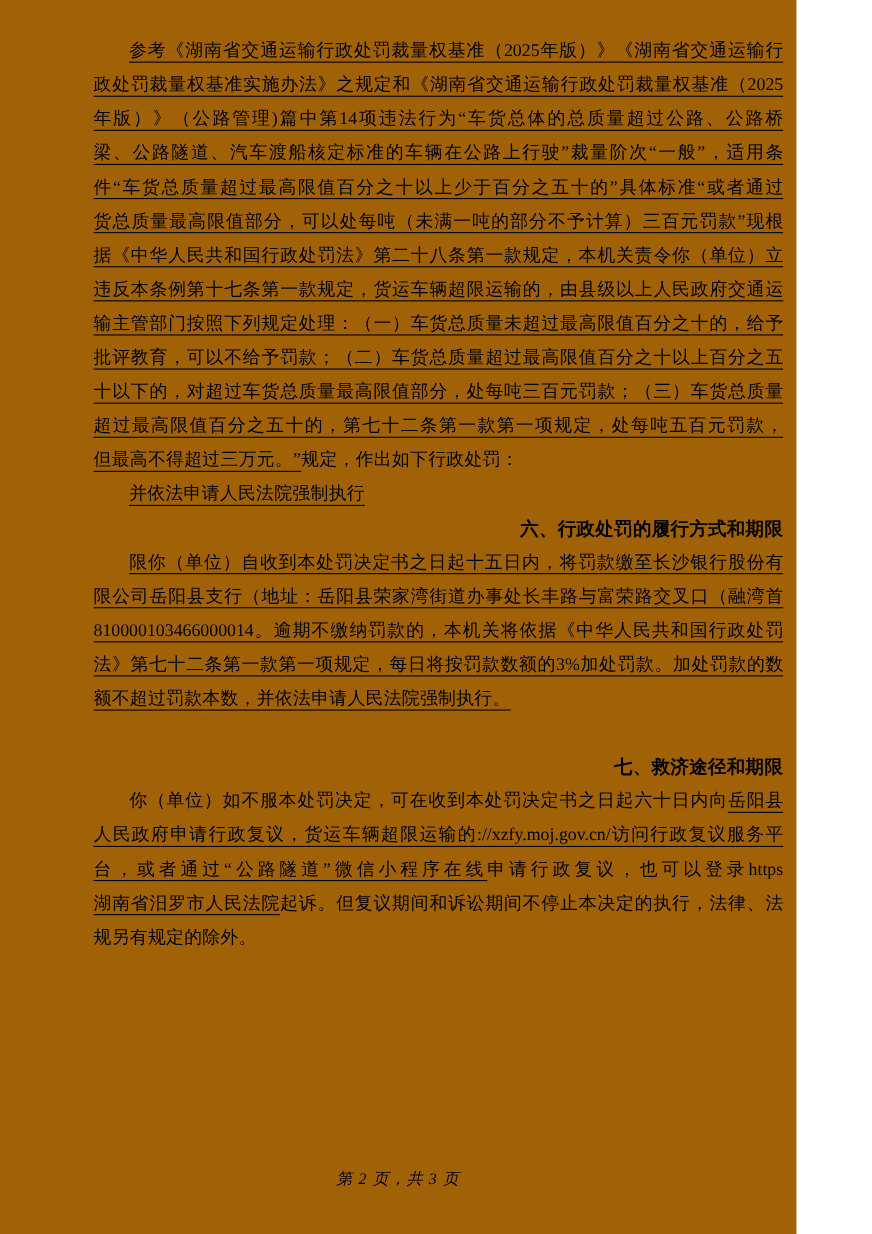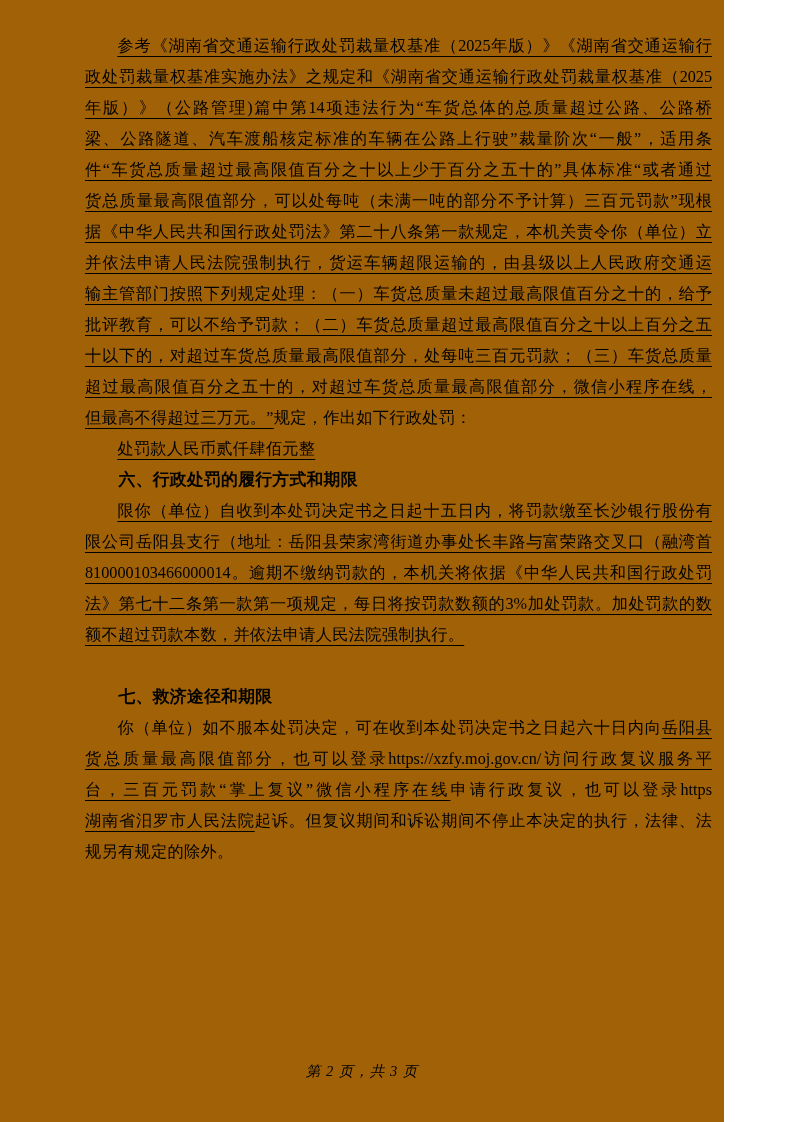--- a/index.html
+++ b/index.html
@@ -32,23 +32,24 @@
   }
   .line.justify {
     text-align: justify;
     text-align-last: justify;
     letter-spacing: 0;
   }
   .line.indent {
     text-indent: 2em;
   }
   .line.heading {
-    font-family: Liberation Mono, monospace;
+    font-family: Liberation Serif, serif;
     font-weight: 700;
     font-size: 16.8px;
+    text-align: right;
   }
   .line.blank {
     height: 31px;
   }
   .seg-u {
     text-decoration: underline;
     text-decoration-thickness: 1px;
     text-underline-offset: 4.5px;
   }
   .footer {
@@ -68,35 +69,35 @@
 
 <div class="page">
   <div class="content" id="document-body">
       <div class="line indent justify"><span class="seg-u">参考《湖南省交通运输行政处罚裁量权基准（2025年版）》《湖南省交通运输行</span></div>
       <div class="line justify"><span class="seg-u">政处罚裁量权基准实施办法》之规定和《湖南省交通运输行政处罚裁量权基准（2025</span></div>
       <div class="line justify"><span class="seg-u">年版）》（公路管理)篇中第14项违法行为“车货总体的总质量超过公路、公路桥</span></div>
       <div class="line justify"><span class="seg-u">梁、公路隧道、汽车渡船核定标准的车辆在公路上行驶”裁量阶次“一般”，适用条</span></div>
       <div class="line justify"><span class="seg-u">件“车货总质量超过最高限值百分之十以上少于百分之五十的”具体标准“或者通过</span></div>
       <div class="line justify"><span class="seg-u">货总质量最高限值部分，可以处每吨（未满一吨的部分不予计算）三百元罚款”现根</span></div>
       <div class="line justify"><span class="seg-u">据《中华人民共和国行政处罚法》第二十八条第一款规定，本机关责令你（单位）立</span></div>
-      <div class="line justify"><span class="seg-u">并依法申请人民法院强制执行，货运车辆超限运输的，由县级以上人民政府交通运</span></div>
+      <div class="line justify"><span class="seg-u">违反本条例第十七条第一款规定，货运车辆超限运输的，由县级以上人民政府交通运</span></div>
       <div class="line justify"><span class="seg-u">输主管部门按照下列规定处理：（一）车货总质量未超过最高限值百分之十的，给予</span></div>
       <div class="line justify"><span class="seg-u">批评教育，可以不给予罚款；（二）车货总质量超过最高限值百分之十以上百分之五</span></div>
       <div class="line justify"><span class="seg-u">十以下的，对超过车货总质量最高限值部分，处每吨三百元罚款；（三）车货总质量</span></div>
-      <div class="line justify"><span class="seg-u">超过最高限值百分之五十的，对超过车货总质量最高限值部分，微信小程序在线，</span></div>
+      <div class="line justify"><span class="seg-u">超过最高限值百分之五十的，第七十二条第一款第一项规定，处每吨五百元罚款，</span></div>
       <div class="line"><span class="seg-u">但最高不得超过三万元。”</span><span class="seg-plain">规定，作出如下行政处罚：</span></div>
-      <div class="line indent"><span class="seg-u">处罚款人民币贰仟肆佰元整</span></div>
+      <div class="line indent"><span class="seg-u">并依法申请人民法院强制执行</span></div>
       <div class="line indent heading"><span class="seg-plain">六、行政处罚的履行方式和期限</span></div>
       <div class="line indent justify"><span class="seg-u">限你（单位）自收到本处罚决定书之日起十五日内，将罚款缴至长沙银行股份有</span></div>
       <div class="line justify"><span class="seg-u">限公司岳阳县支行（地址：岳阳县荣家湾街道办事处长丰路与富荣路交叉口（融湾首</span></div>
       <div class="line justify"><span class="seg-u">810000103466000014。逾期不缴纳罚款的，本机关将依据《中华人民共和国行政处罚</span></div>
       <div class="line justify"><span class="seg-u">法》第七十二条第一款第一项规定，每日将按罚款数额的3%加处罚款。加处罚款的数</span></div>
       <div class="line"><span class="seg-u">额不超过罚款本数，并依法申请人民法院强制执行。</span></div>
       <div class="line blank"></div>
       <div class="line indent heading"><span class="seg-plain">七、救济途径和期限</span></div>
       <div class="line indent justify"><span class="seg-plain">你（单位）如不服本处罚决定，可在收到本处罚决定书之日起六十日内向</span><span class="seg-u">岳阳县</span></div>
-      <div class="line justify"><span class="seg-u">货总质量最高限值部分，也可以登录https://xzfy.moj.gov.cn/访问行政复议服务平</span></div>
-      <div class="line justify"><span class="seg-u">台，三百元罚款“掌上复议”微信小程序在线</span><span class="seg-plain">申请行政复议，也可以登录https</span></div>
+      <div class="line justify"><span class="seg-u">人民政府申请行政复议，货运车辆超限运输的://xzfy.moj.gov.cn/访问行政复议服务平</span></div>
+      <div class="line justify"><span class="seg-u">台，或者通过“公路隧道”微信小程序在线</span><span class="seg-plain">申请行政复议，也可以登录https</span></div>
       <div class="line justify"><span class="seg-u">湖南省汨罗市人民法院</span><span class="seg-plain">起诉。但复议期间和诉讼期间不停止本决定的执行，法律、法</span></div>
       <div class="line"><span class="seg-plain">规另有规定的除外。</span></div>
     </div>
   <div class="footer">第 2 页，共 3 页</div>
 </div>
 
 </body></html>

